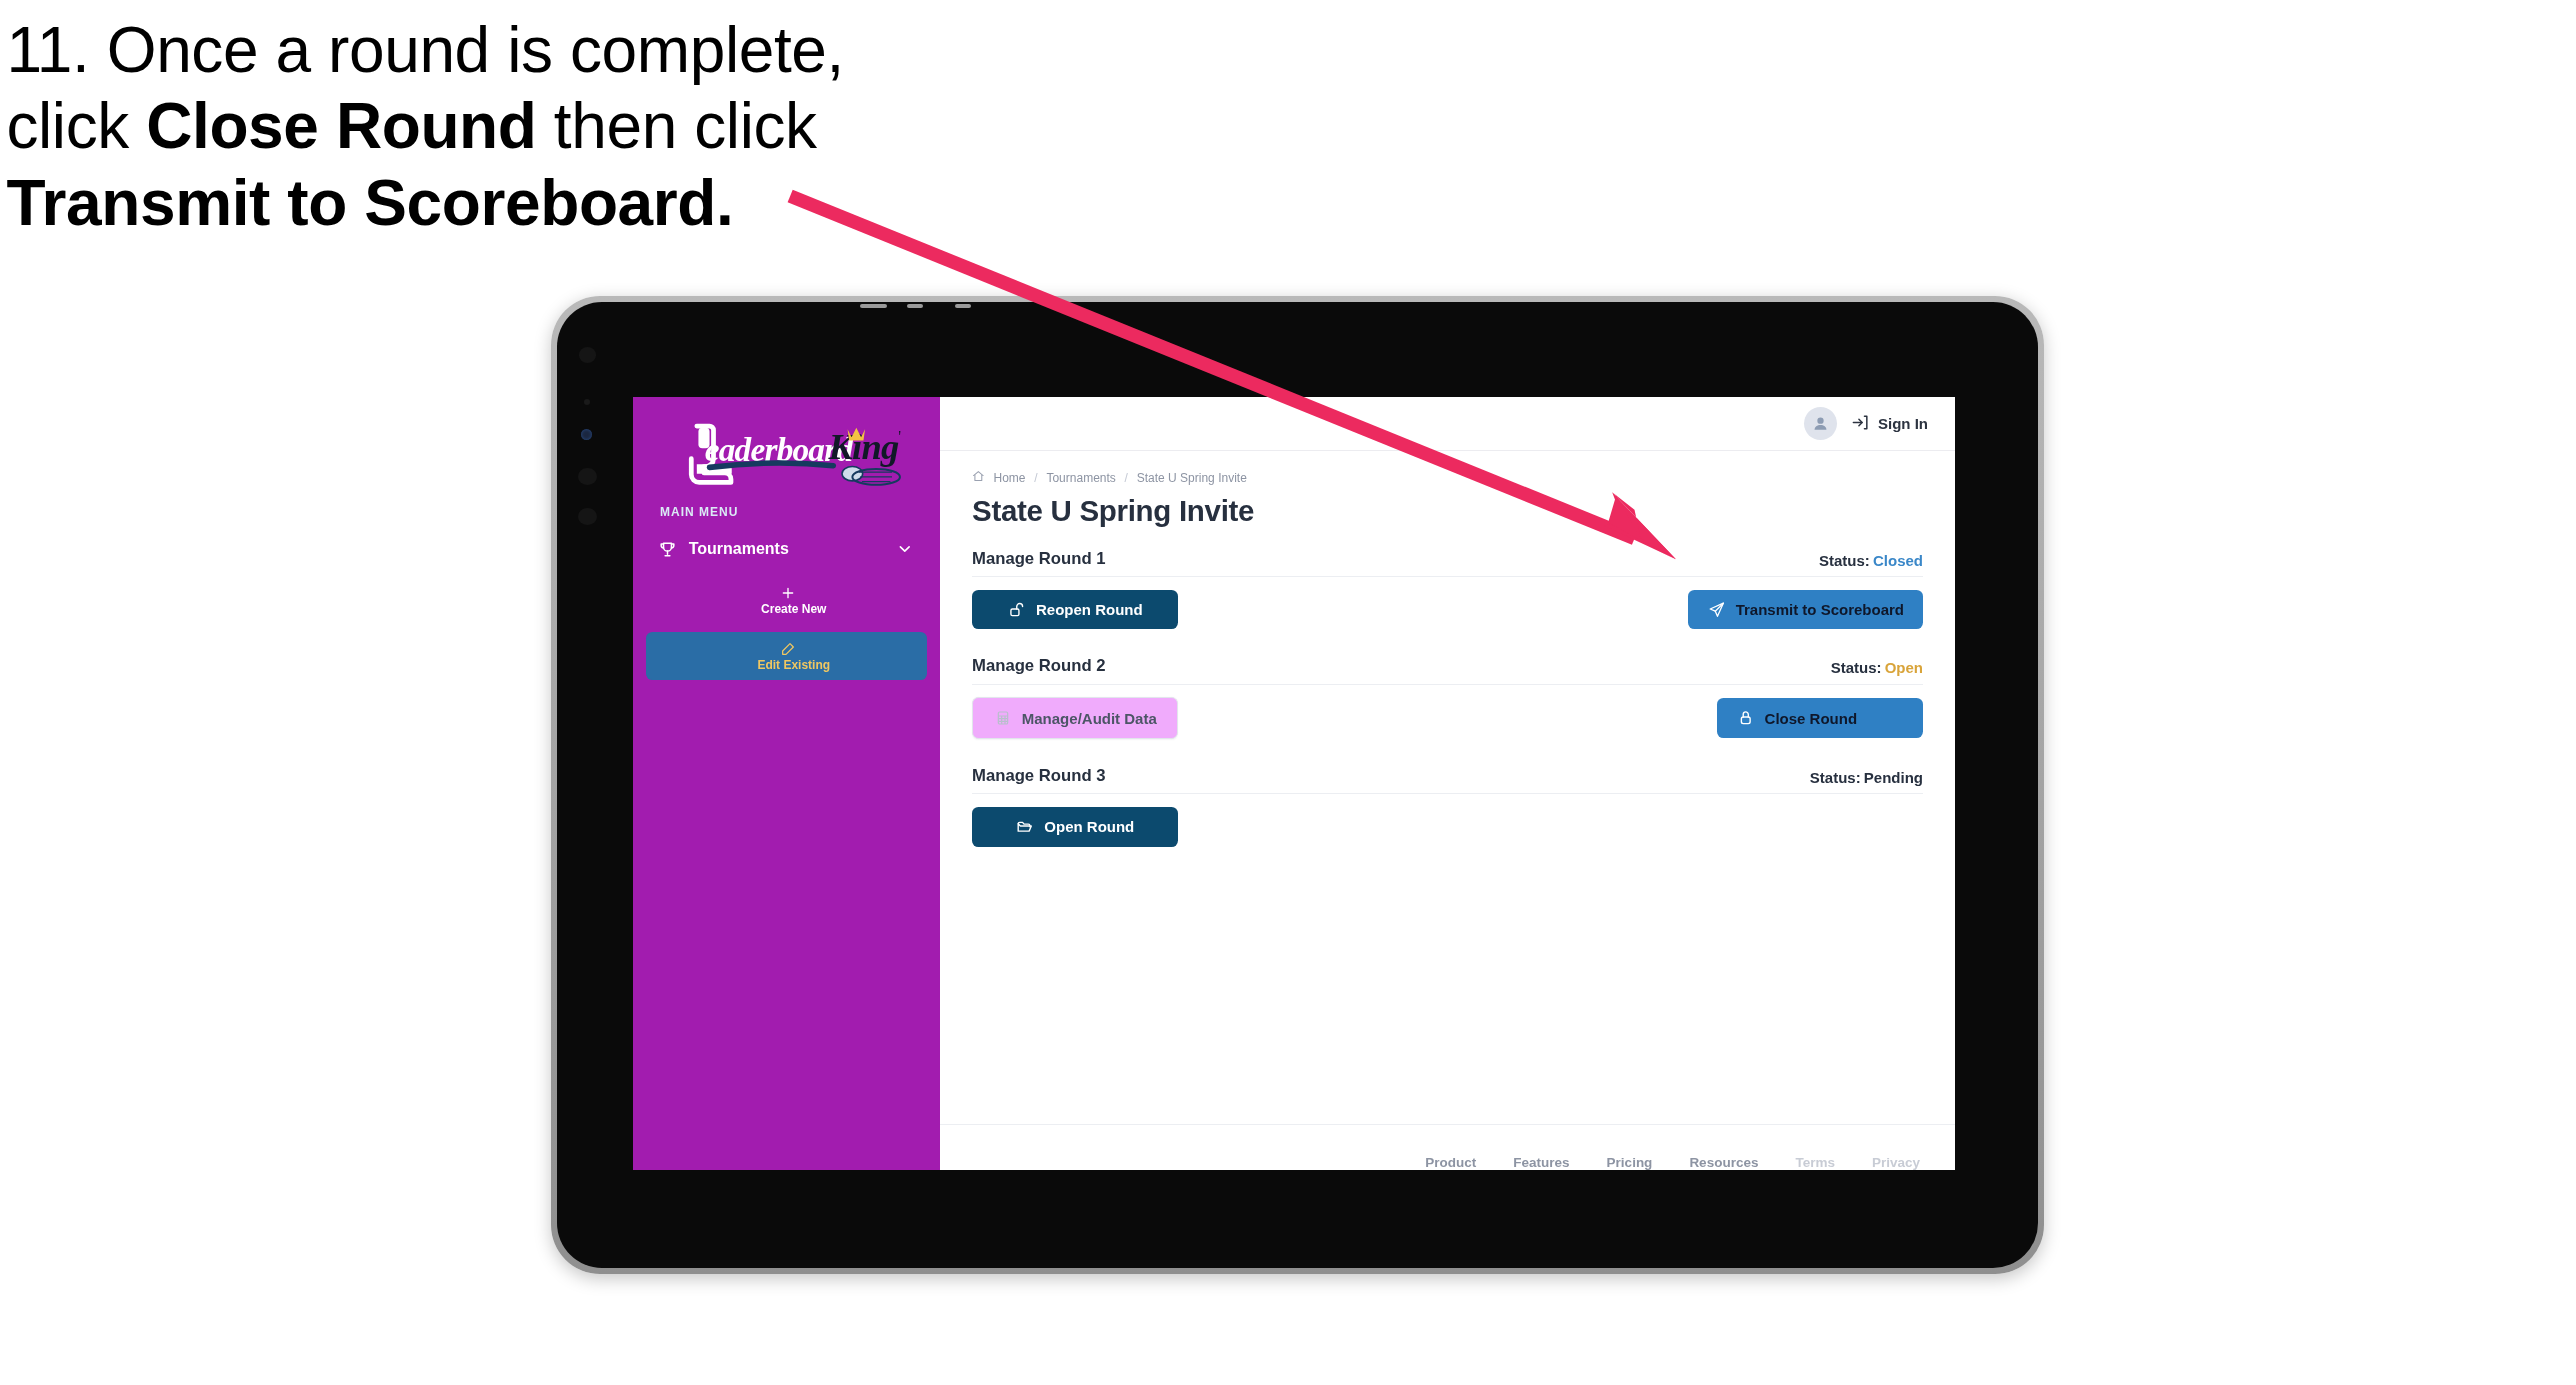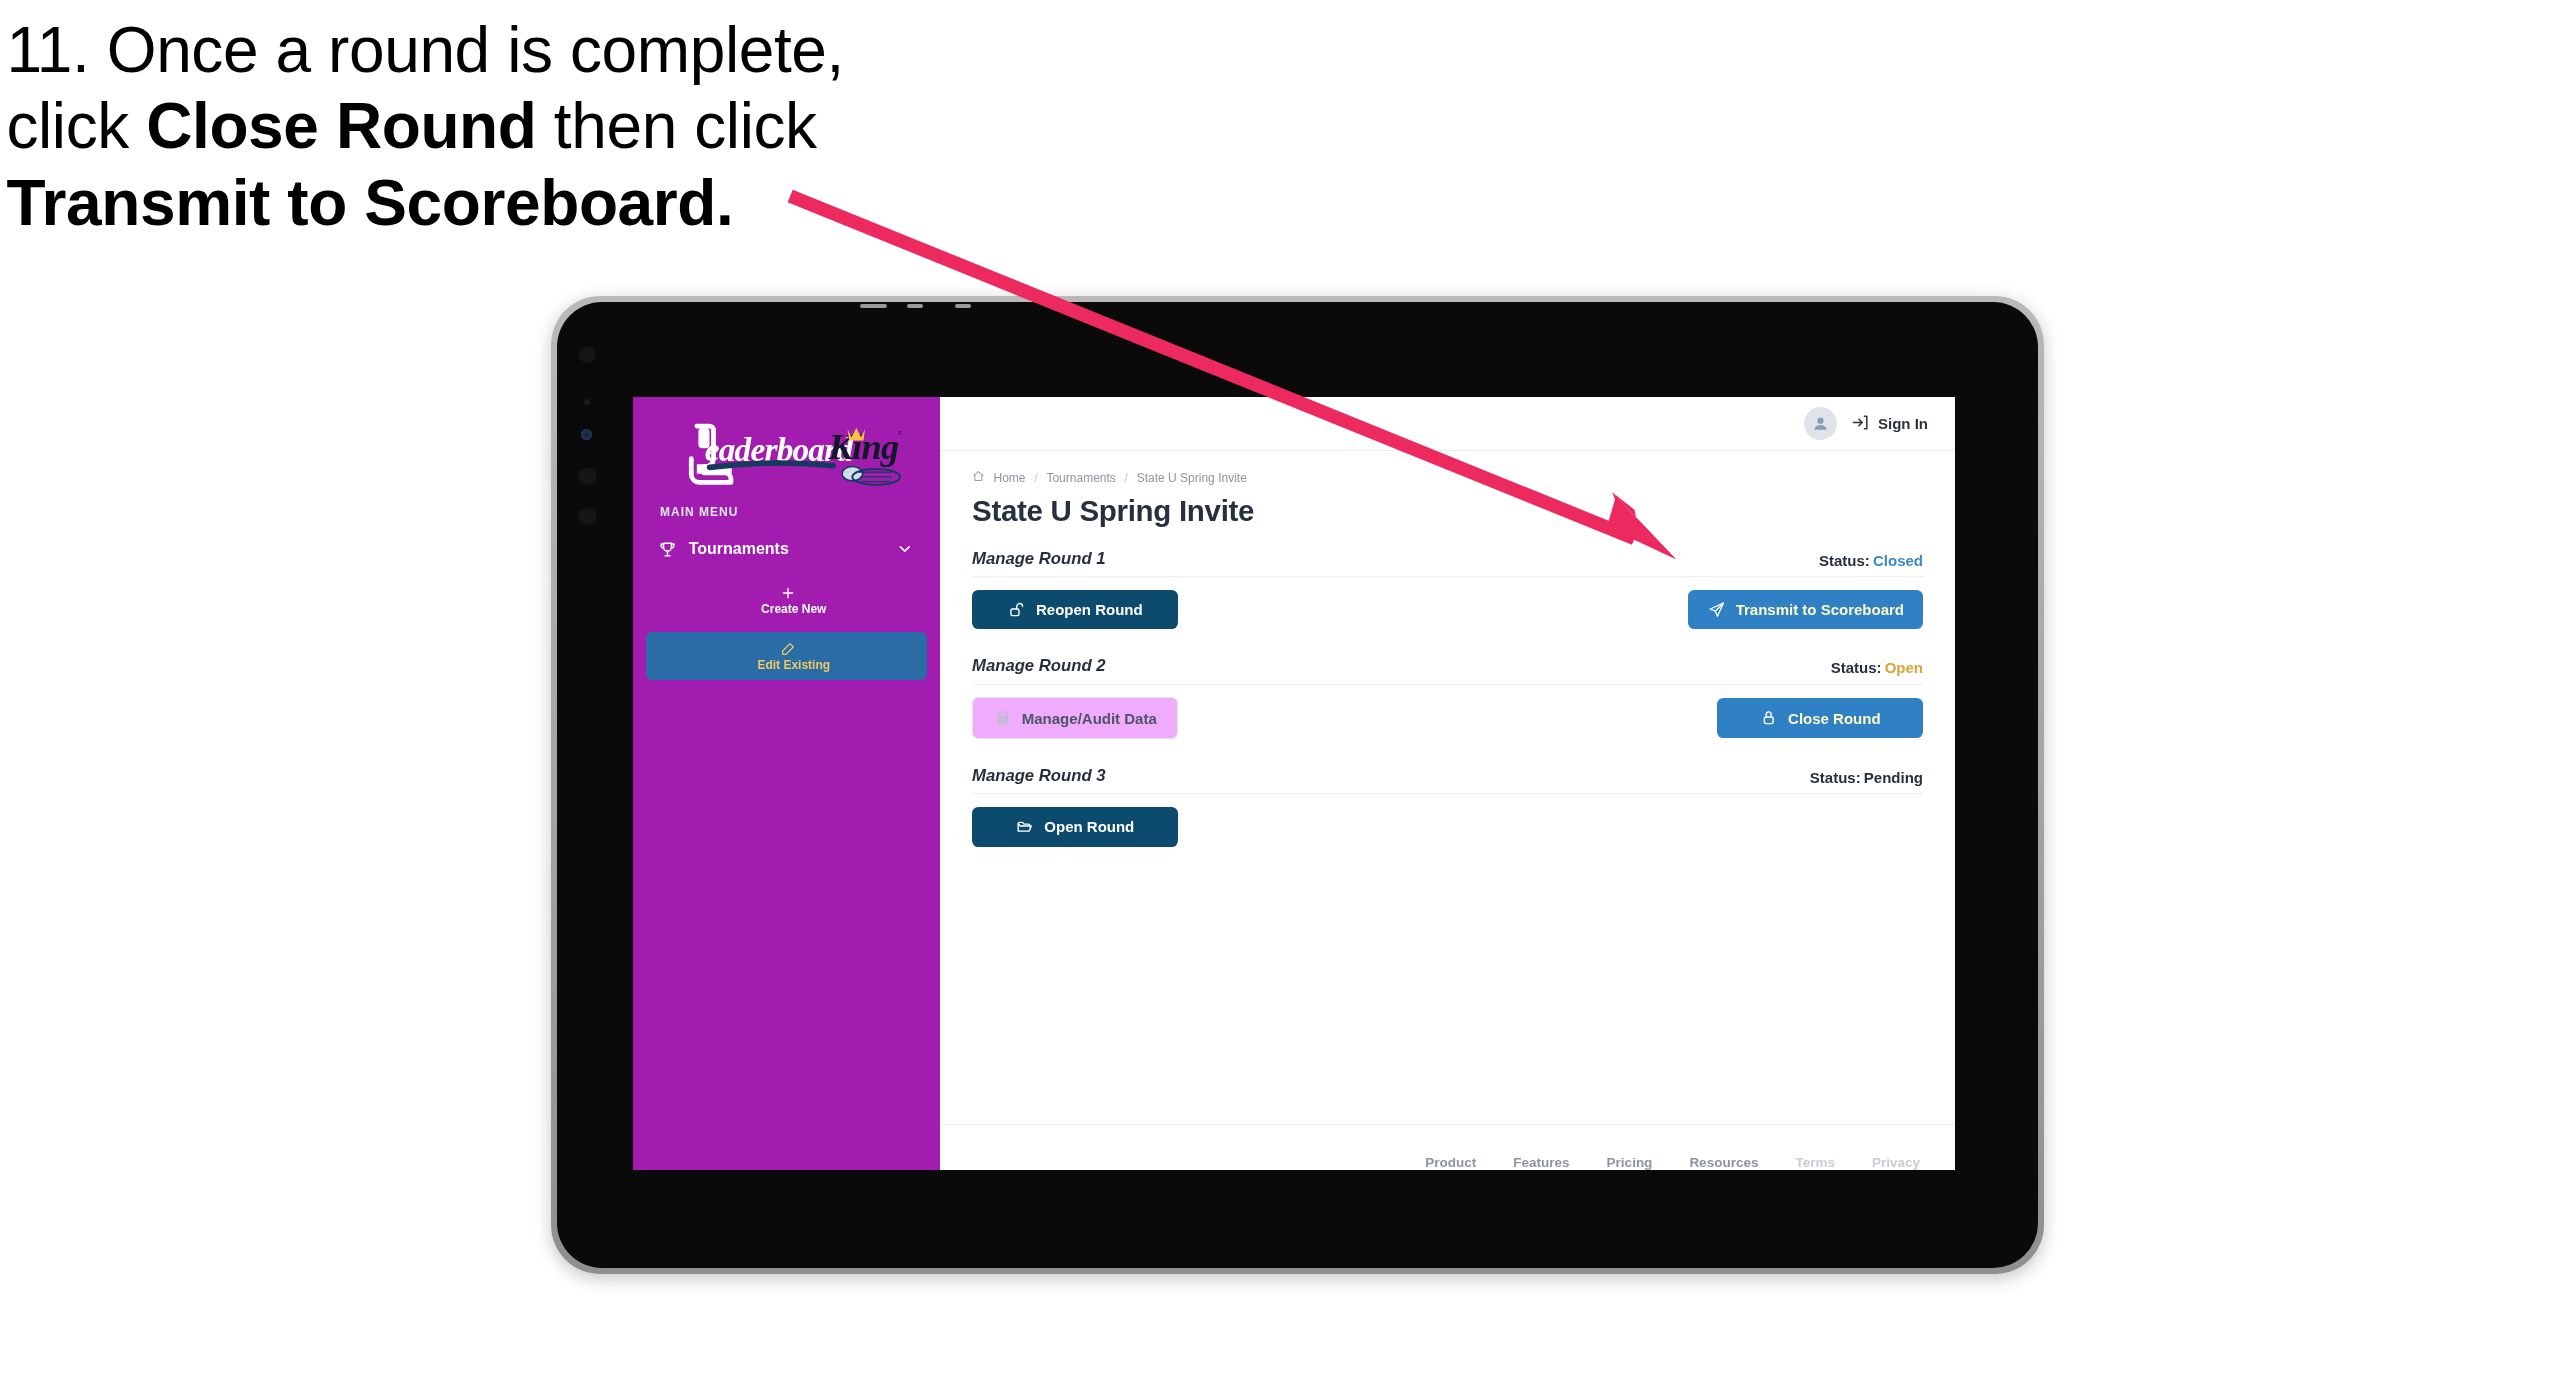--- a/index.html
+++ b/index.html
@@ -171,42 +171,42 @@
     margin:0 0 21px 0;
   }
 
   .round-block{margin-bottom:27px;}
   .round-head{
     display:flex;align-items:flex-end;justify-content:space-between;
     padding-bottom:7.2px;
     border-bottom:0.8px solid #eceef2;
   }
   .round-title{
-    font-size:16.7px;font-weight:bold;color:#27303f;font-style:italic;
+    font-size:16.7px;font-weight:bold;color:#27303f;
   }
   .round-status{
     font-size:15px;font-weight:bold;color:#27303f;
   }
   .round-status .val{margin-left:3.2px;}
   .round-actions{
     display:flex;align-items:center;justify-content:space-between;
     margin-top:12.7px;
   }
   .btn{
     display:inline-flex;align-items:center;gap:9.6px;
     border-radius:6.4px;
     font-size:15px;font-weight:bold;
     padding:10.4px 19px;
     border:none;
     white-space:nowrap;
     font-family:"Liberation Sans", sans-serif;
   }
   .btn .bic{width:19px;height:19px;flex:0 0 19px;display:flex;align-items:center;justify-content:center;}
   .btn-gold{background:#0c4a6e;color:#ffffff;min-width:206px;justify-content:center;}
-  .btn-blue{background:#2f80c4;color:#fef9c3;min-width:206px;justify-content:center;}
+  .btn-blue{background:#2f80c4;color:#0f172a;min-width:206px;}
   .btn-ghost{
     background:#f0abfc;color:#4c5566;
     border:0.8px solid #e2e5ec;min-width:206px;justify-content:center;
     box-shadow:0 0.8px 1.6px rgba(20,30,50,.05);
   }
 
   #footer{
     flex:0 0 auto;
     border-top:0.8px solid #eceef2;
     height:45px;

